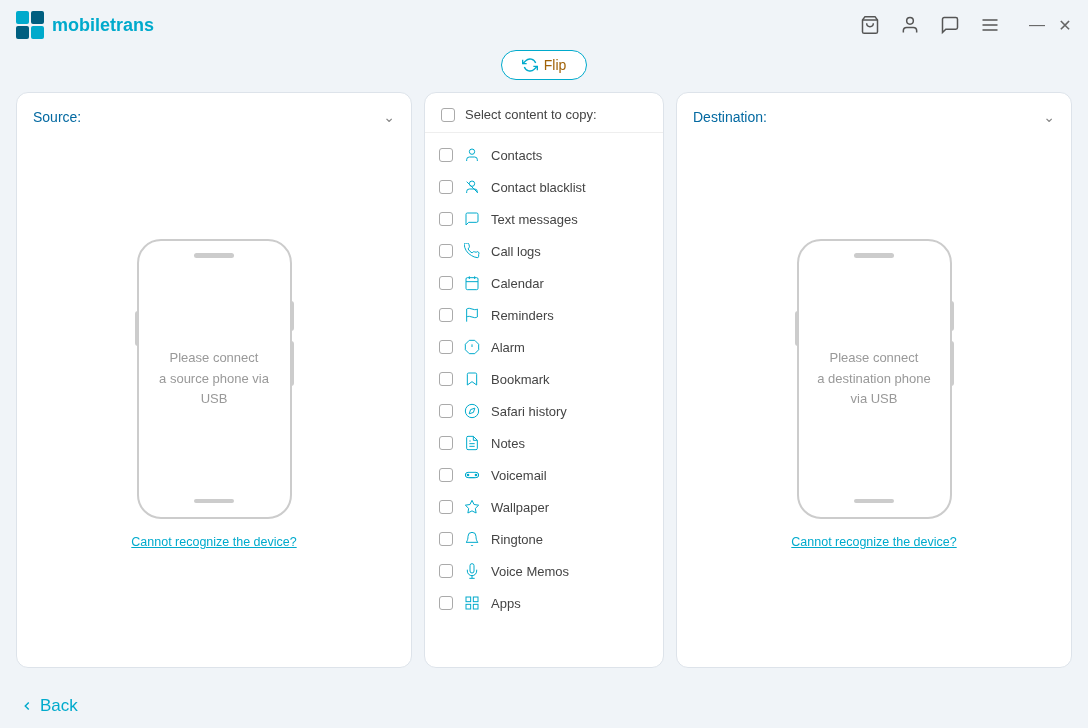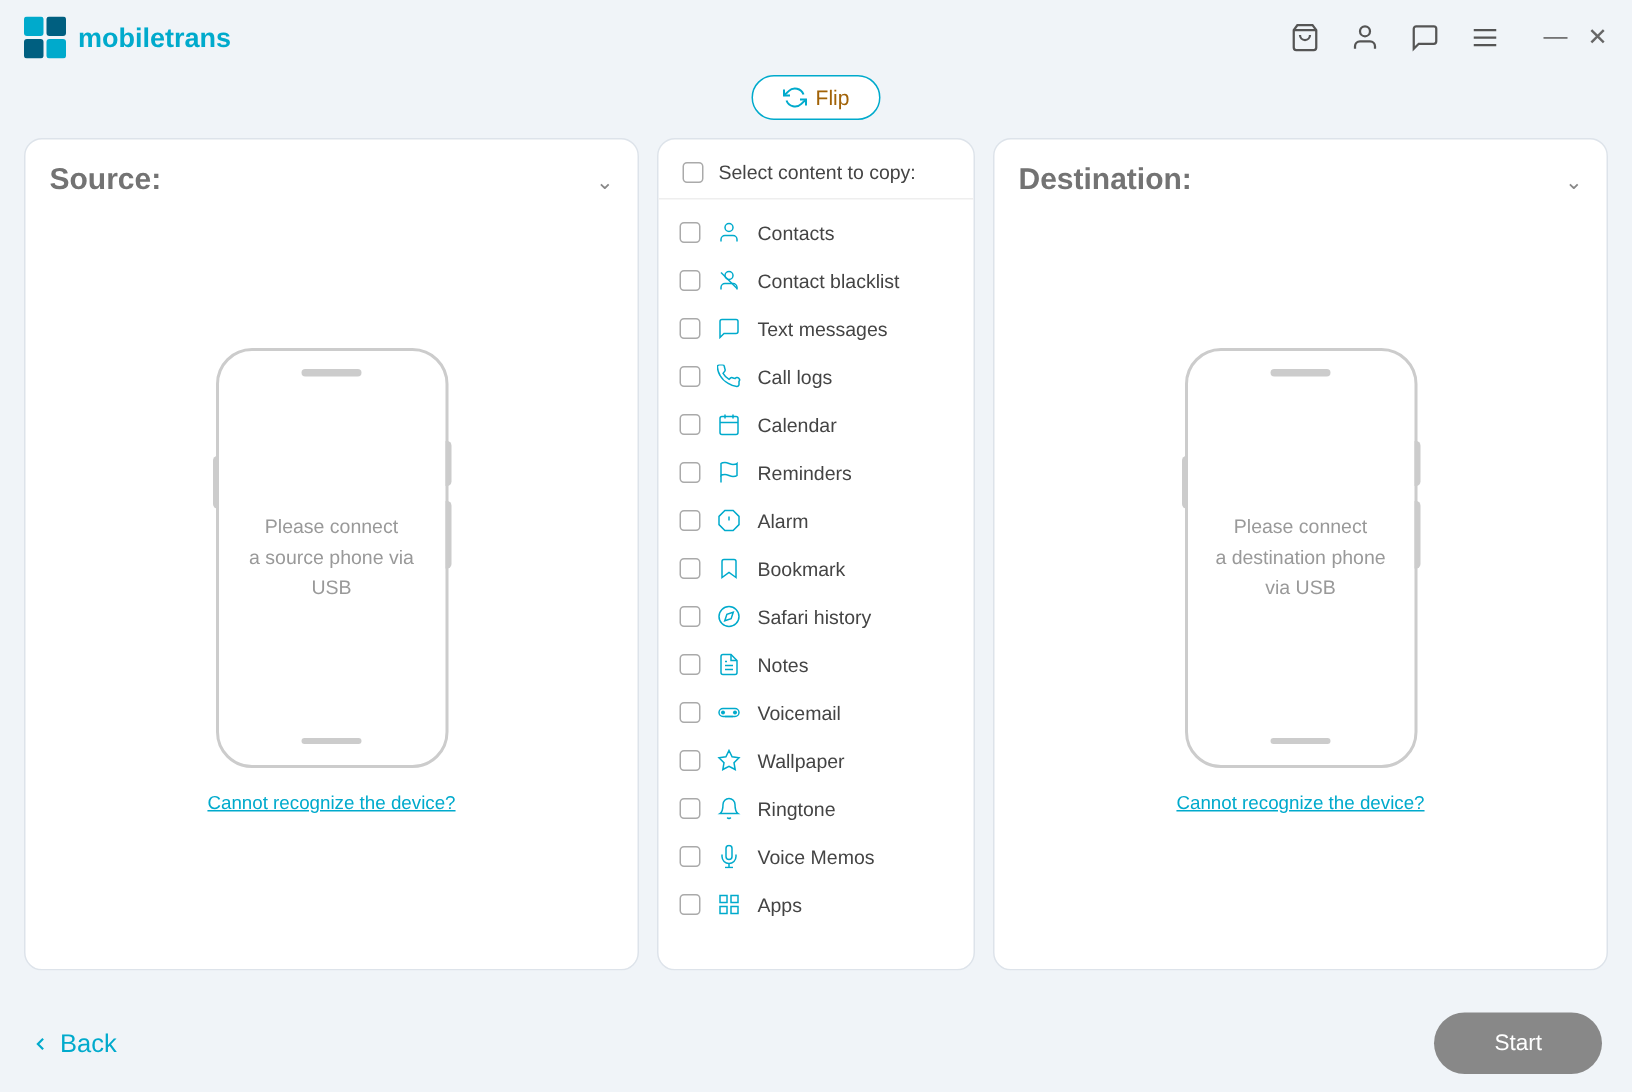--- a/index.html
+++ b/index.html
@@ -115,23 +115,23 @@
       padding: 16px;
       min-height: 0;
     }
     .panel-header {
       display: flex;
       align-items: center;
       justify-content: space-between;
       margin-bottom: 12px;
     }
     .panel-title {
-      font-size: 20px;
-      font-weight: 700;
-      color: #737373;
+      font-size: 14px;
+      font-weight: 400;
+      color: #0369a1;
     }
     .panel-chevron {
       color: #888;
       font-size: 14px;
       cursor: pointer;
     }
 
     
     .phone-container {
       flex: 1;
@@ -209,21 +209,21 @@
       margin-top: 16px;
       color: #00aacc;
       font-size: 12.5px;
       text-decoration: underline;
       cursor: pointer;
       text-align: center;
     }
 
     
     .content-panel {
-      width: 212px;
+      width: 240px;
       background: white;
       border-radius: 12px;
       border: 1px solid #dde3ea;
       display: flex;
       flex-direction: column;
       overflow: hidden;
     }
     .content-panel-header {
       display: flex;
       align-items: center;
@@ -621,14 +621,13 @@
   </div>
 </div>
 
 <div class="bottom-bar">
   <a class="back-btn" href="#">
     <svg width="14" height="14" viewBox="0 0 24 24" fill="none" stroke="#00aacc" stroke-width="2.5">
       <polyline points="15 18 9 12 15 6"></polyline>
     </svg>
     <span>Back</span>
   </a>
-  <button class="start-btn">Start</button>
 </div>
 
 </body></html>

